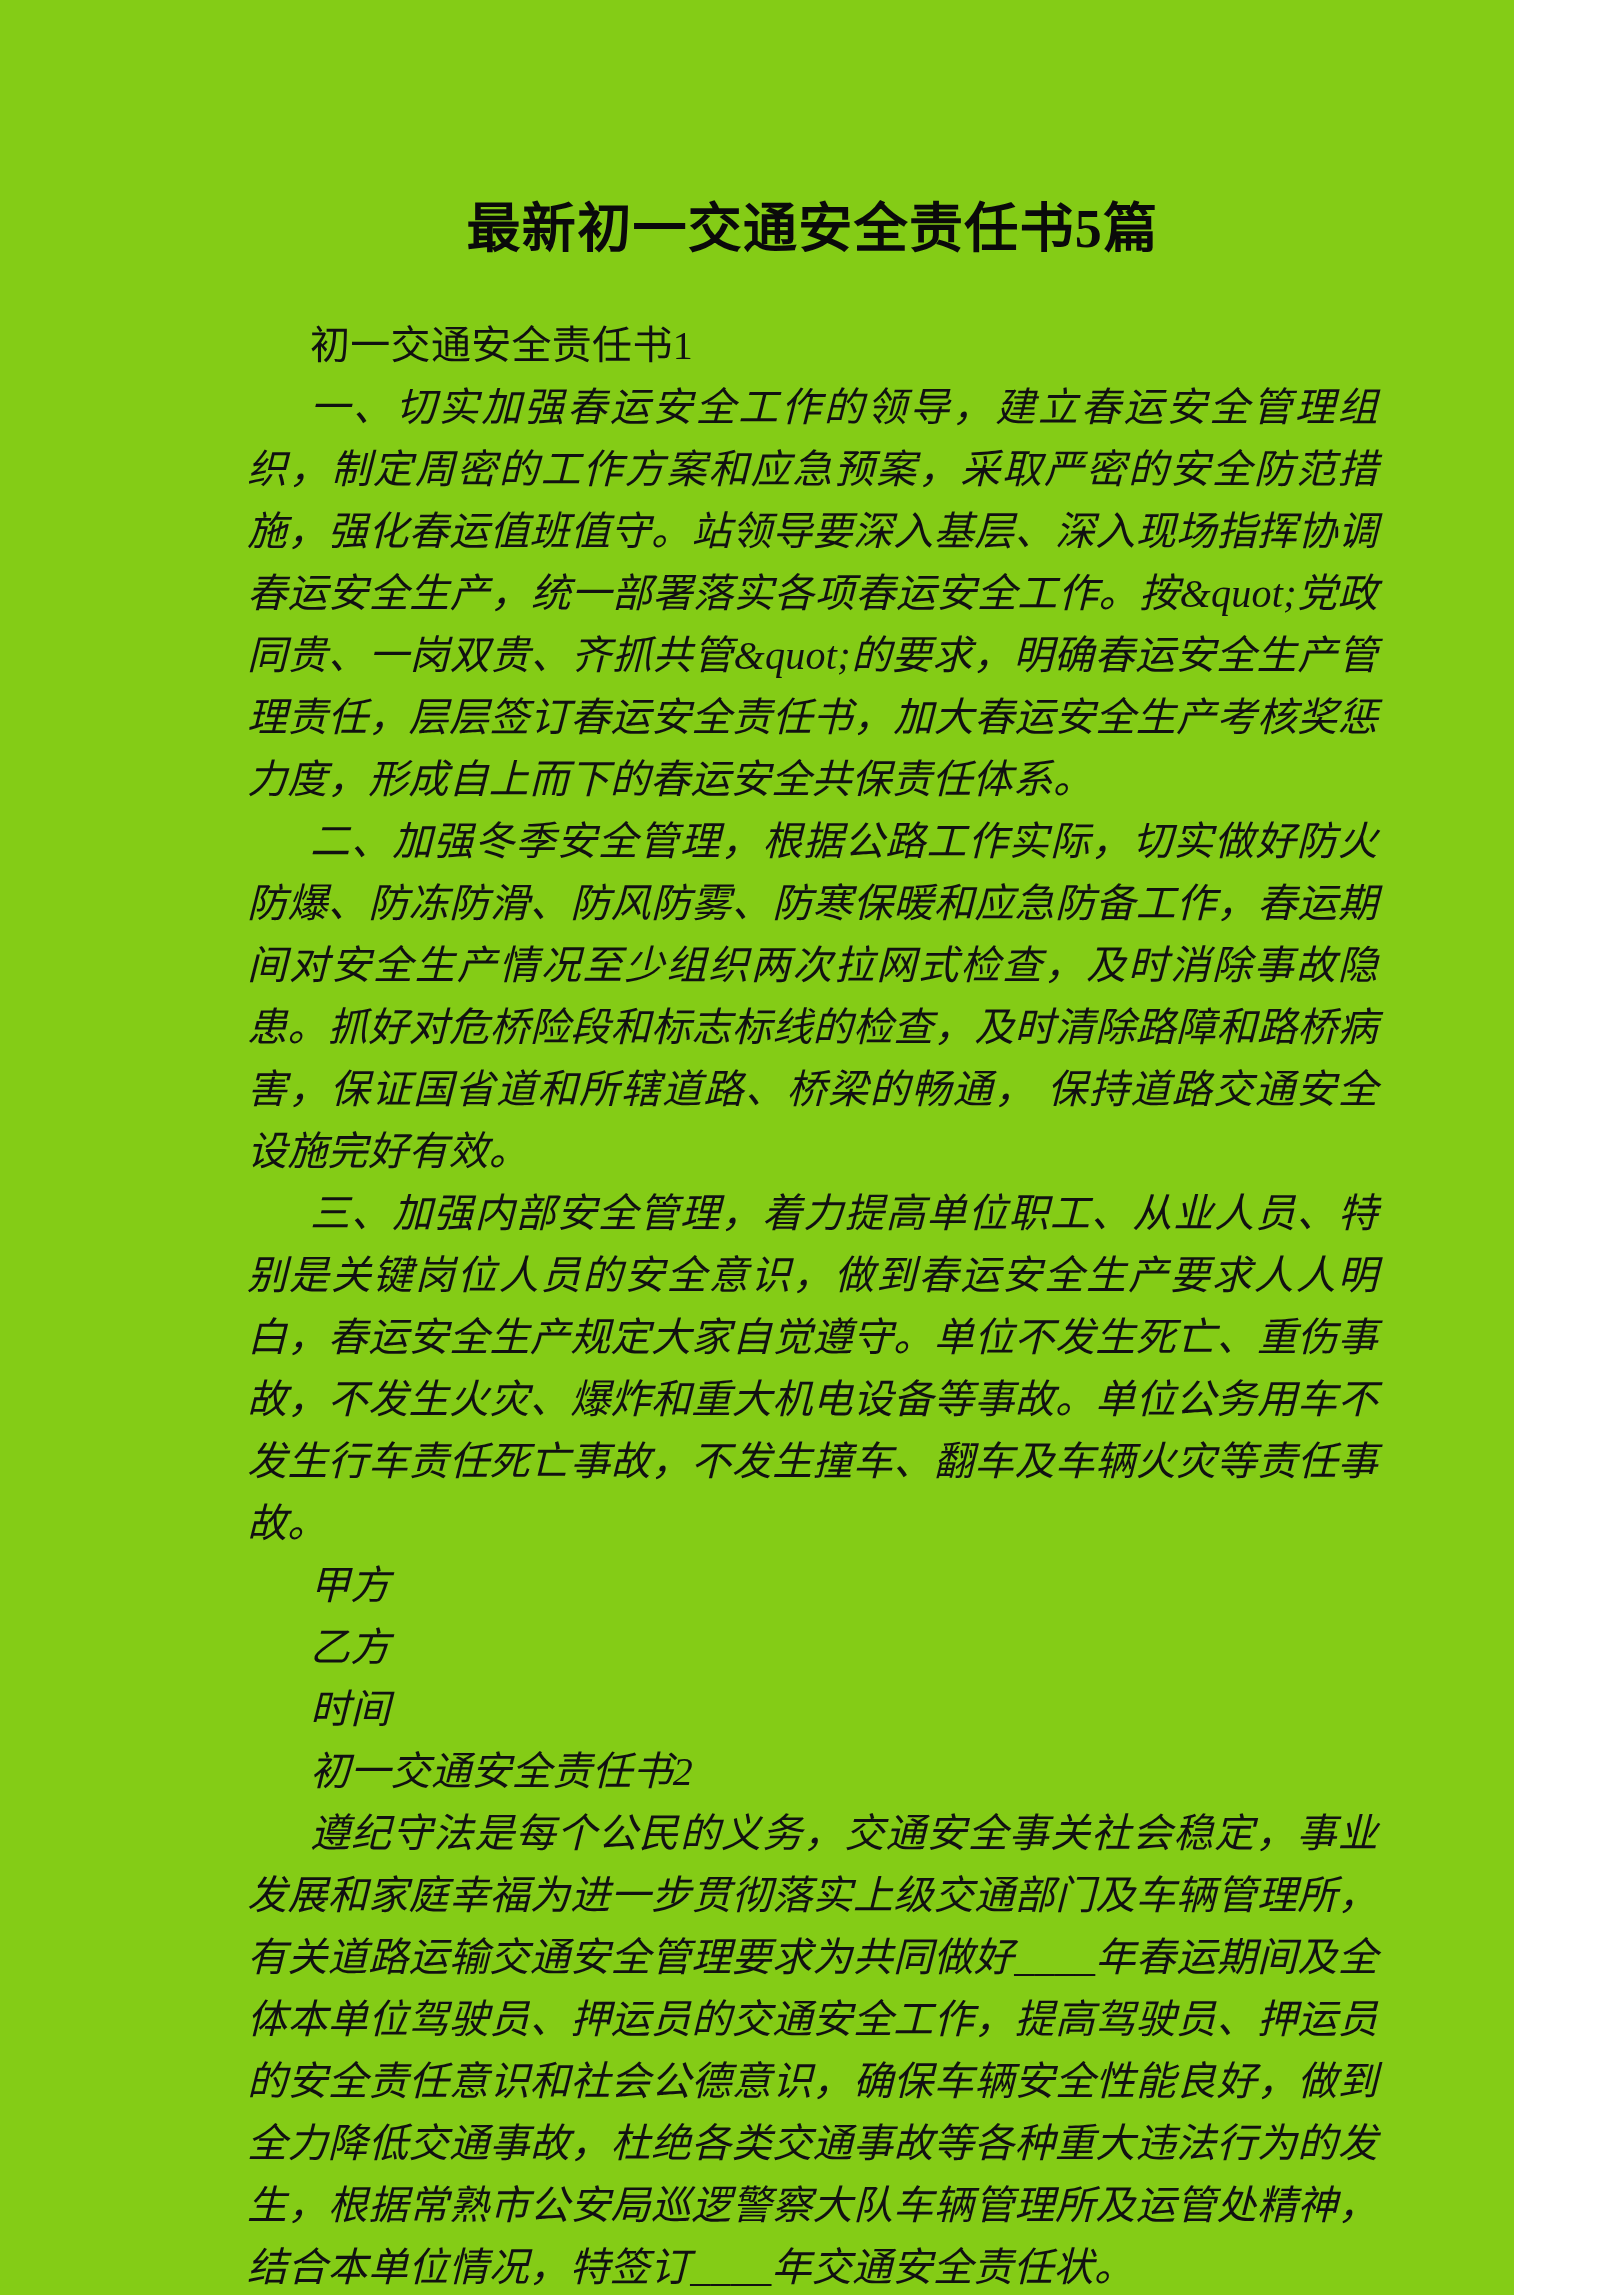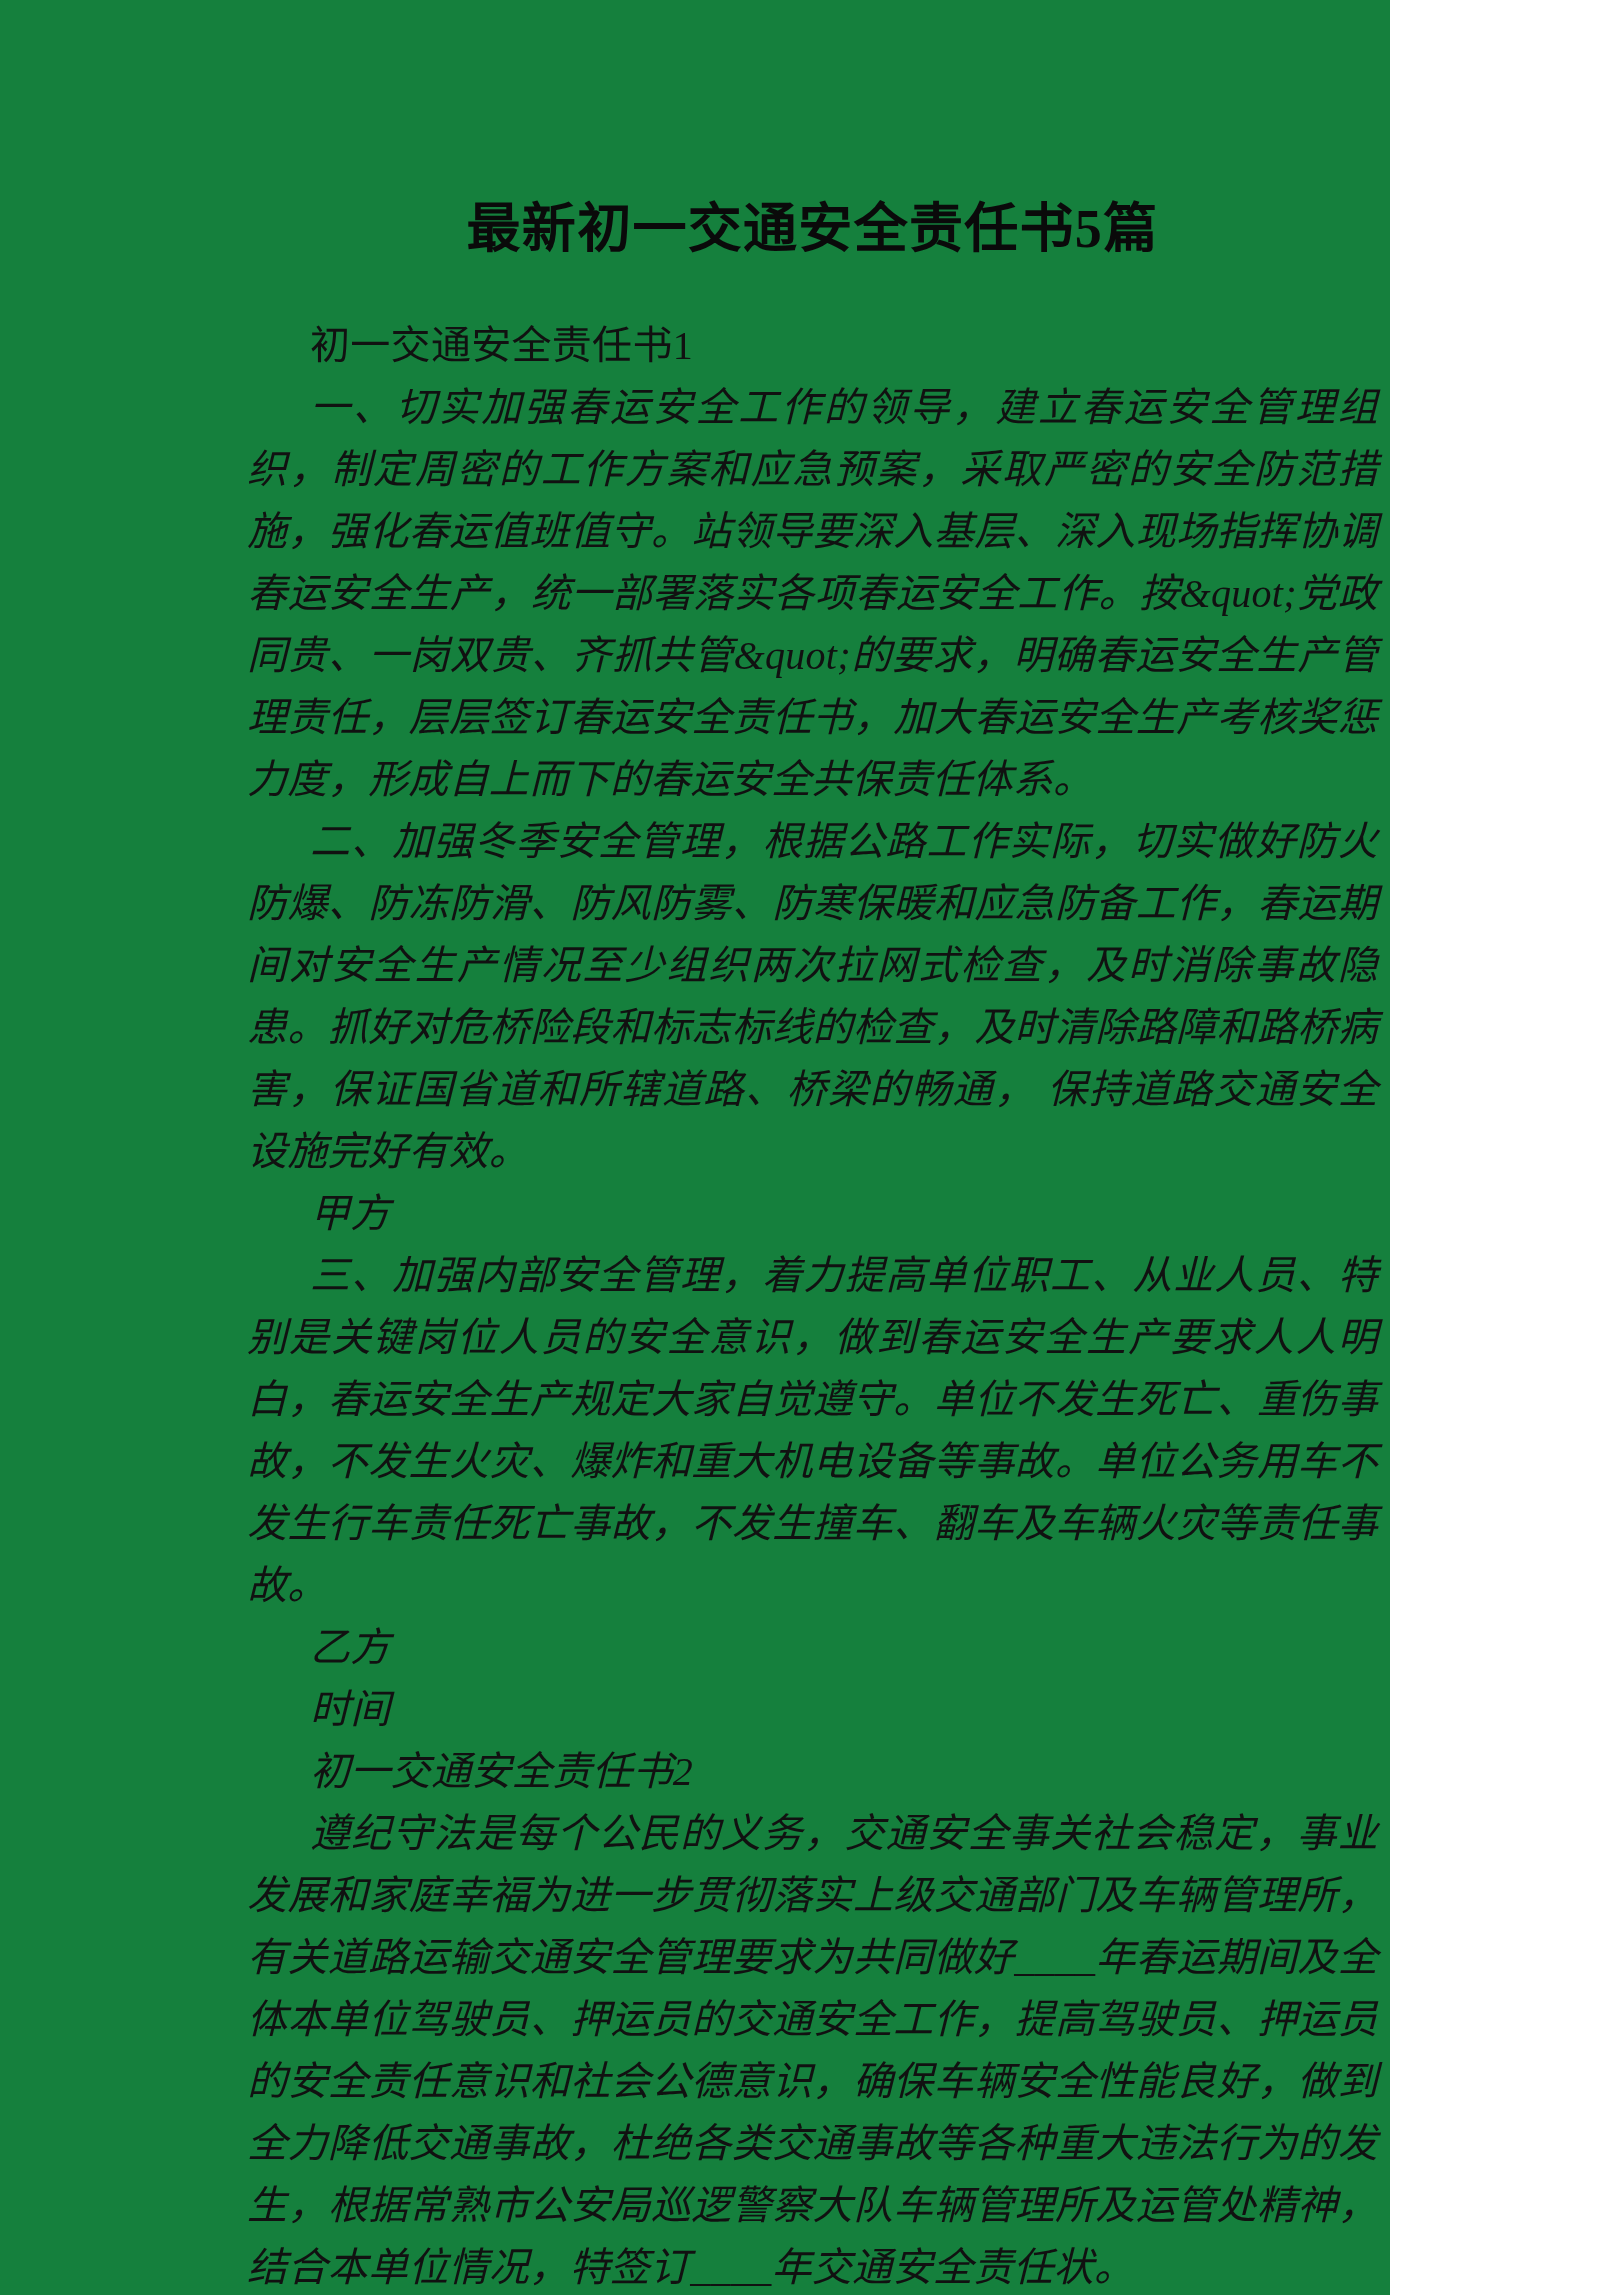--- a/index.html
+++ b/index.html
@@ -6,23 +6,23 @@
   html, body {
     margin: 0;
     padding: 0;
     background: #ffffff;
   }
   body {
     font-family: "Liberation Serif", "DejaVu Serif", serif;
   }
   .page {
     position: relative;
-    width: 1390px;
+    width: 1514px;
     height: 2295px;
-    background: #15803d;
+    background: #84cc16;
     overflow: hidden;
     box-sizing: border-box;
   }
   .content {
     position: absolute;
     left: 247px;
     top: 0;
     width: 1131px;
   }
   .doc-title {
@@ -74,23 +74,23 @@
     <h1 class="doc-title">最新初一交通安全责任书5篇</h1>
 
     <div class="body-block">
 
       <p class="para heading-line">初一交通安全责任书1</p>
 
       <p class="para indent">一、切实加强春运安全工作的领导，建立春运安全管理组织，制定周密的工作方案和应急预案，采取严密的安全防范措施，强化春运值班值守。站领导要深入基层、深入现场指挥协调春运安全生产，统一部署落实各项春运安全工作。按&amp;quot;党政同贵、一岗双贵、齐抓共管&amp;quot;的要求，明确春运安全生产管理责任，层层签订春运安全责任书，加大春运安全生产考核奖惩力度，形成自上而下的春运安全共保责任体系。</p>
 
       <p class="para indent">二、加强冬季安全管理，根据公路工作实际，切实做好防火防爆、防冻防滑、防风防雾、防寒保暖和应急防备工作，春运期间对安全生产情况至少组织两次拉网式检查，及时消除事故隐患。抓好对危桥险段和标志标线的检查，及时清除路障和路桥病害，保证国省道和所辖道路、桥梁的畅通， 保持道路交通安全设施完好有效。</p>
 
+      <p class="para indent">三、加强内部安全管理，着力提高单位职工、从业人员、特别是关键岗位人员的安全意识，做到春运安全生产要求人人明白，春运安全生产规定大家自觉遵守。单位不发生死亡、重伤事故，不发生火灾、爆炸和重大机电设备等事故。单位公务用车不发生行车责任死亡事故，不发生撞车、翻车及车辆火灾等责任事故。</p>
+
       <p class="para heading-line short">甲方</p>
-
-      <p class="para indent">三、加强内部安全管理，着力提高单位职工、从业人员、特别是关键岗位人员的安全意识，做到春运安全生产要求人人明白，春运安全生产规定大家自觉遵守。单位不发生死亡、重伤事故，不发生火灾、爆炸和重大机电设备等事故。单位公务用车不发生行车责任死亡事故，不发生撞车、翻车及车辆火灾等责任事故。</p>
 
       <p class="para heading-line short">乙方</p>
 
       <p class="para heading-line short">时间</p>
 
       <p class="para heading-line short">初一交通安全责任书2</p>
 
       <p class="para indent">遵纪守法是每个公民的义务，交通安全事关社会稳定，事业发展和家庭幸福为进一步贯彻落实上级交通部门及车辆管理所，有关道路运输交通安全管理要求为共同做好____年春运期间及全体本单位驾驶员、押运员的交通安全工作，提高驾驶员、押运员的安全责任意识和社会公德意识，确保车辆安全性能良好，做到全力降低交通事故，杜绝各类交通事故等各种重大违法行为的发生，根据常熟市公安局巡逻警察大队车辆管理所及运管处精神，结合本单位情况，特签订____年交通安全责任状。</p>
 
     </div>

